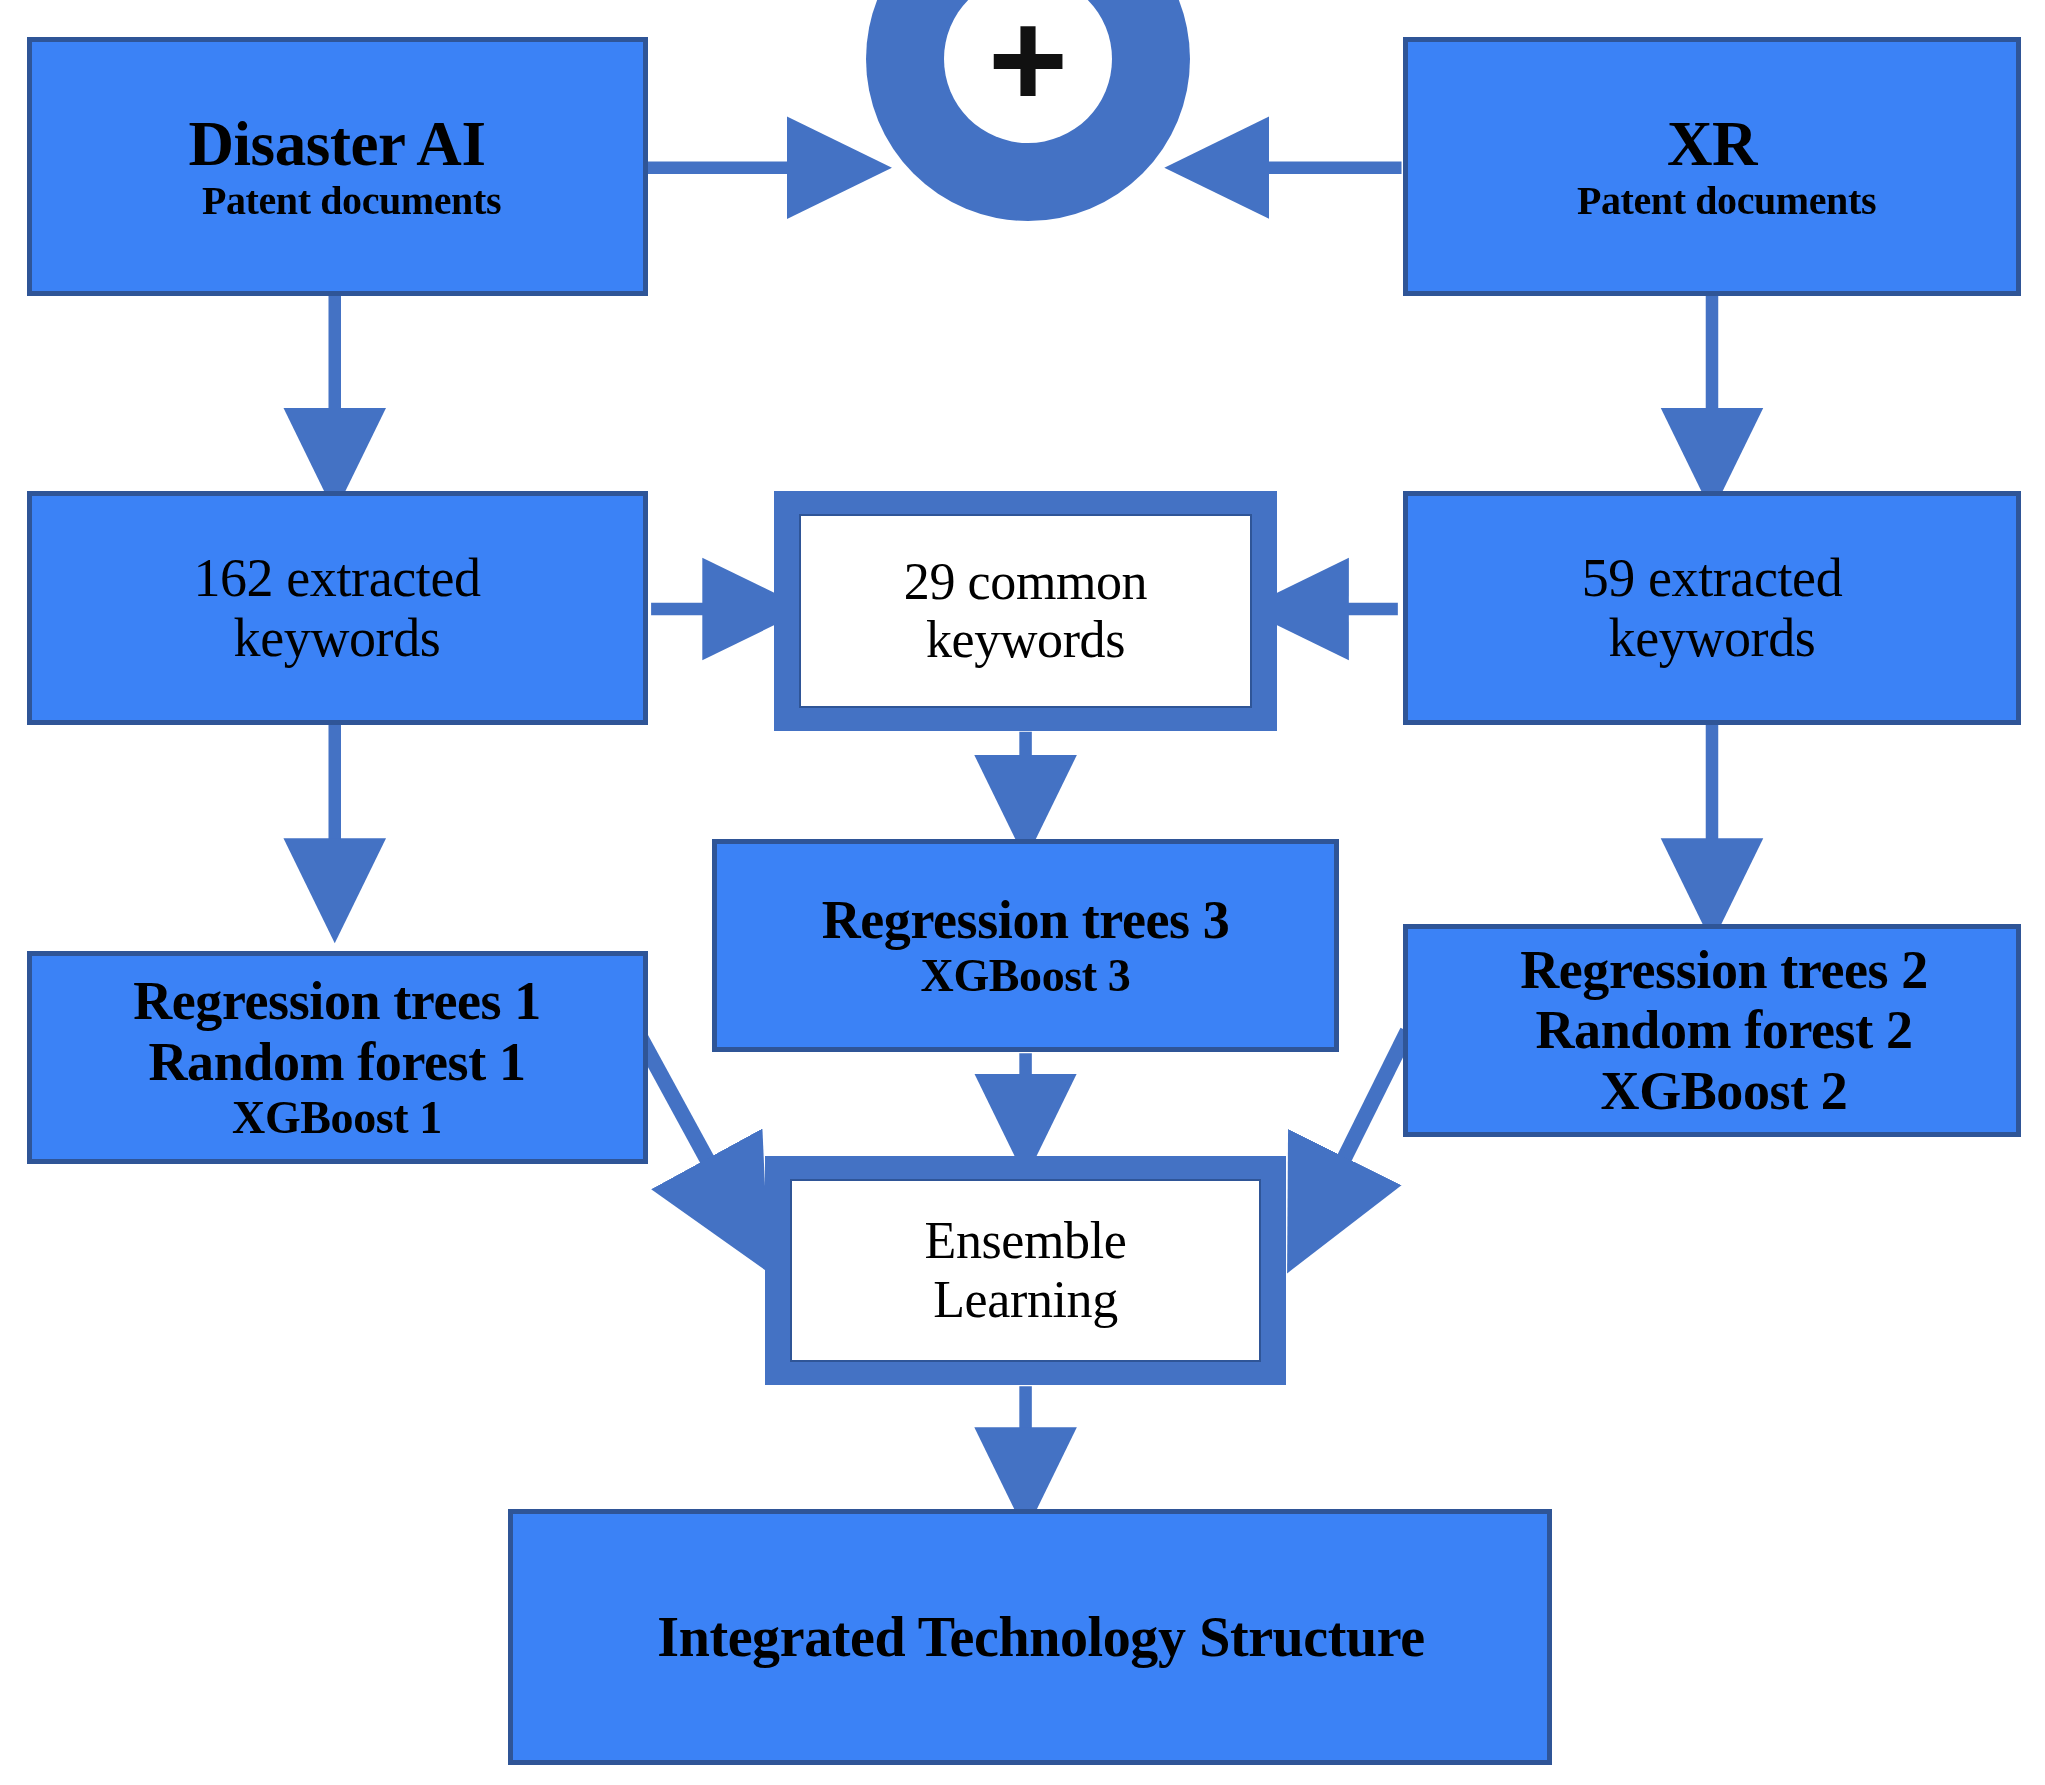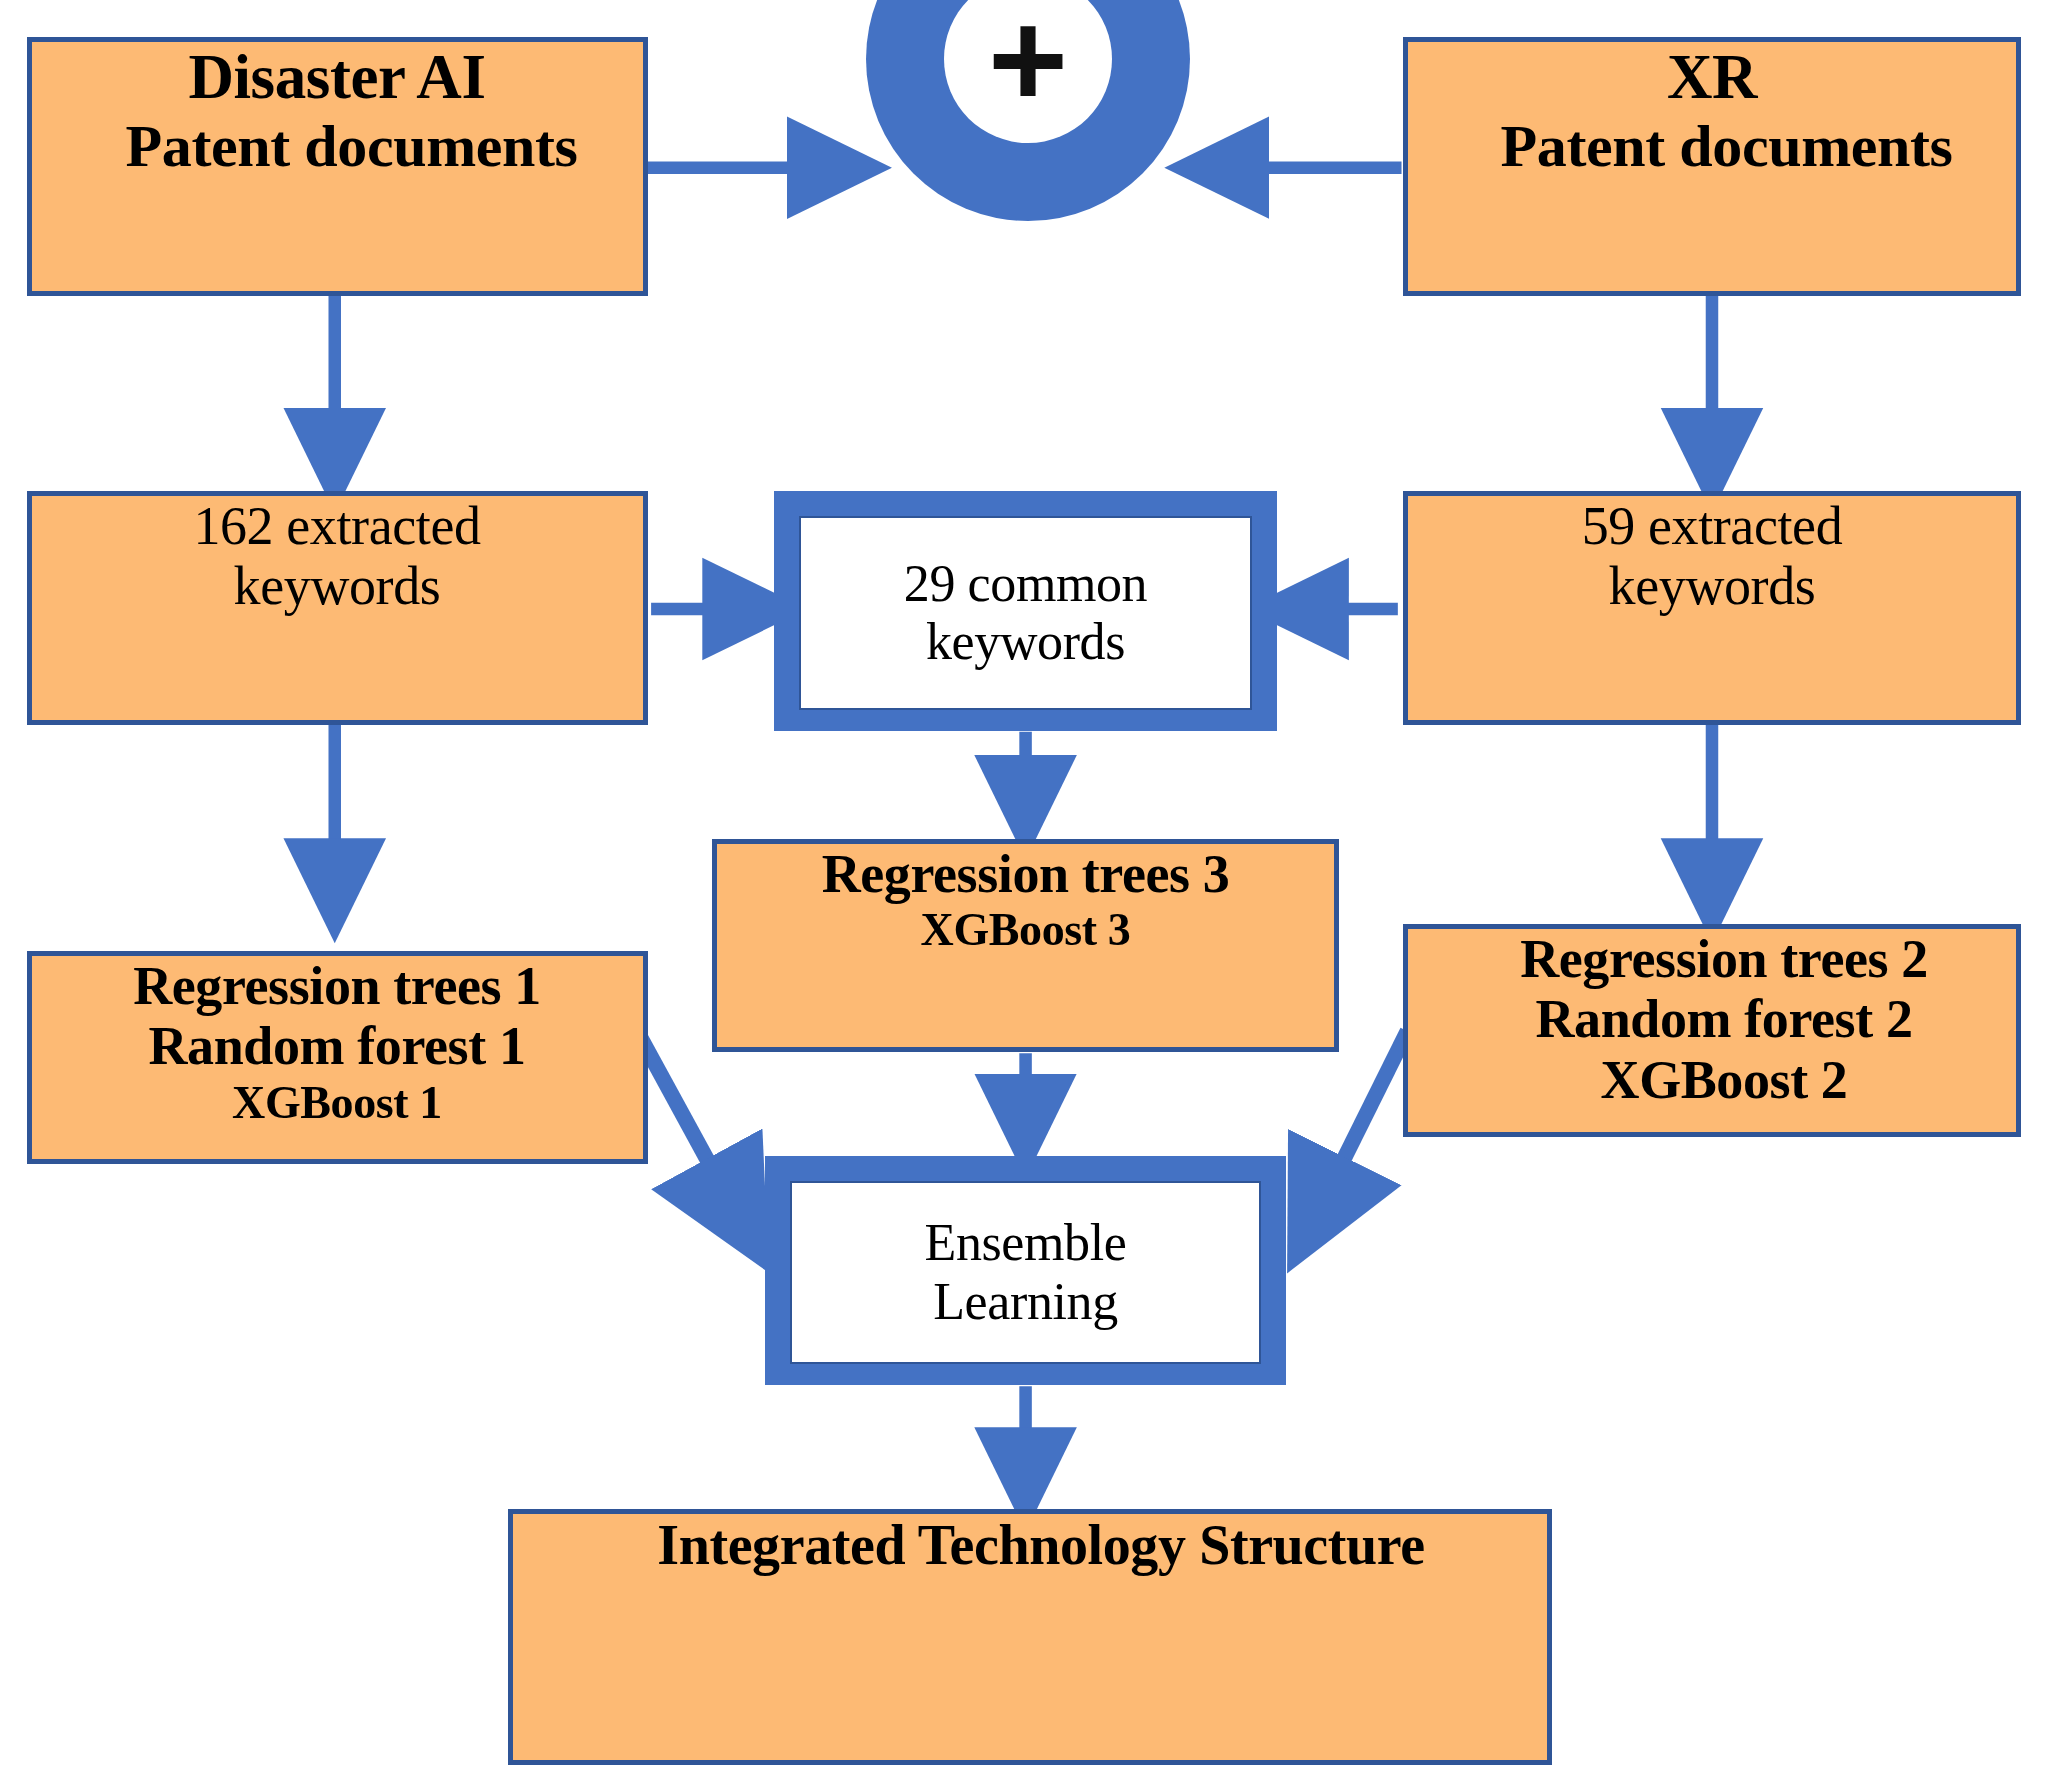--- a/index.html
+++ b/index.html
@@ -2,36 +2,36 @@
 <html style="font-size:11.8px"><head>
 <meta charset="utf-8">
 <style>
   html,body{margin:0;padding:0;background:#ffffff;}
   body{width:2046px;height:1785px;overflow:hidden;
        font-family:"Liberation Serif", serif;}
   #stage{position:relative;width:2046px;height:1785px;background:#fff;}
   svg.layer{position:absolute;left:0;top:0;width:2046px;height:1785px;}
 
   
-  .node{position:absolute;box-sizing:border-box;background:#fdba74;
-        display:flex;align-items:flex-start;justify-content:center;}
+  .node{position:absolute;box-sizing:border-box;background:#3b82f6;
+        display:flex;align-items:center;justify-content:center;}
   .node.thin{border:5.1px solid #2F5597;}
   .node.thick{border:25px solid #4472C4;}
   .node.thick > .inner{width:100%;height:100%;border:2.9px solid #2F5597;
         background:#fff;display:flex;align-items:center;justify-content:center;}
   .txt{width:100%;text-align:center;color:#000;line-height:1.12;
        letter-spacing:-0.4px;}
   .l{display:block;}
 
   .bold{font-weight:bold;}
   .reg{font-weight:normal;}
 
   
   .f-title-lg{font-size:63px;}
-  .f-title-md{font-size:60px;margin-left:29px;}
+  .f-title-md{font-size:40px;margin-left:29px;}
   .f-body{font-size:54px;}
   .f-small{font-size:46px;}
   .f-mid{font-size:52px;}
   .f-bottom{font-size:56px;margin-left:22px;}
 
   
   #plus-badge{position:absolute;border-radius:50%;background:#4472C4;
      display:flex;align-items:center;justify-content:center;}
   #plus-hole{border-radius:50%;background:#ffffff;display:flex;
      align-items:center;justify-content:center;}

